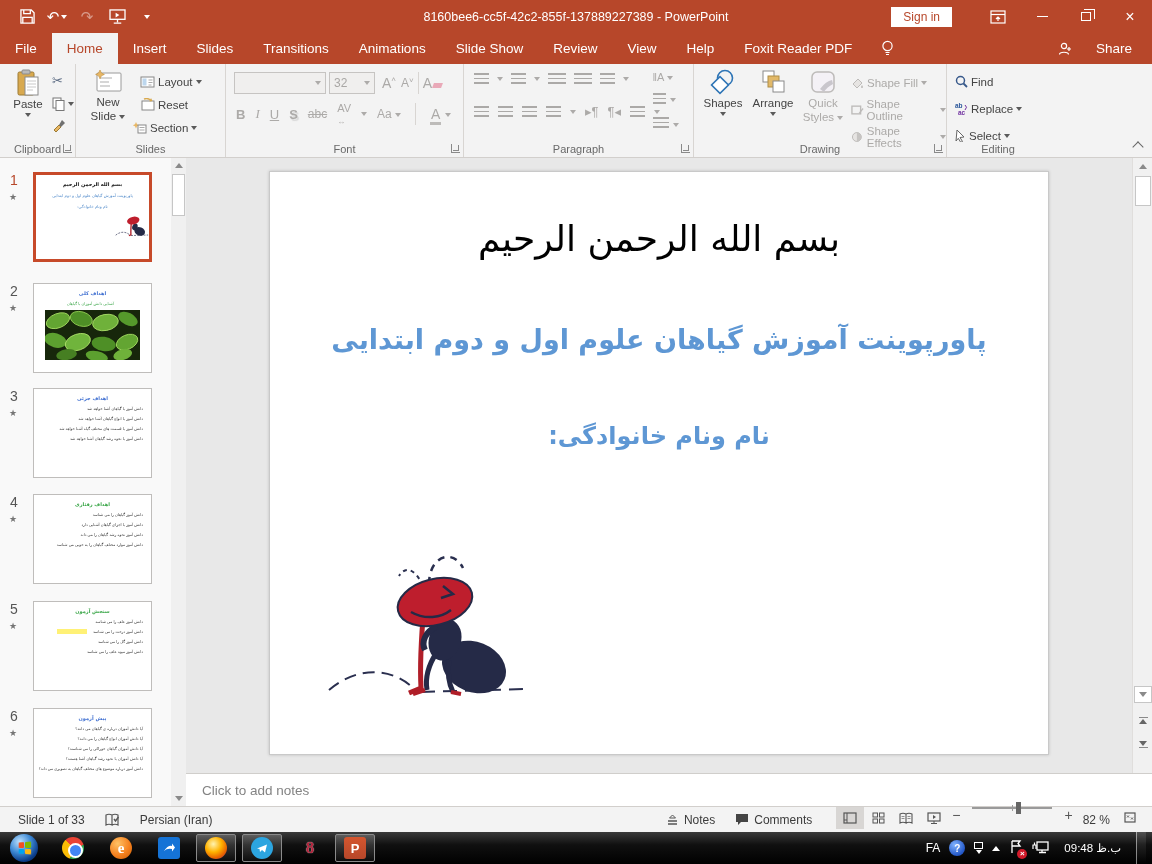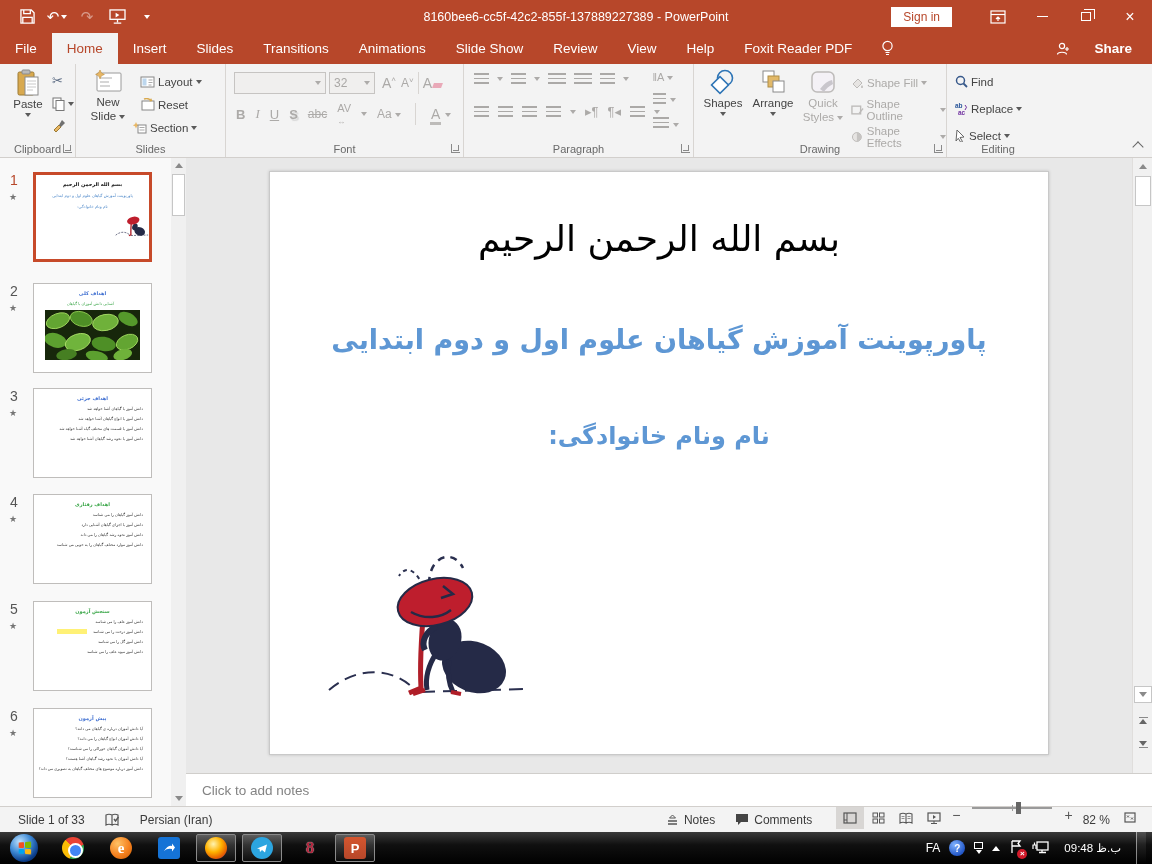--- a/index.html
+++ b/index.html
@@ -20,21 +20,21 @@
   .restore-ic { width:10px; height:9px; border:1px solid #fff; position:relative; }
   .restore-ic::before { content:""; position:absolute; left:2px; top:-4px; width:10px; height:9px; border:1px solid #fff; border-bottom:none; border-left:none; }
   .min-ic { width:11px; height:1px; background:#fff; }
   .close-ic { font-size:16px; line-height:1; }
 
   
   .tabsbar { height:31px; background:#B7472A; display:flex; align-items:stretch; color:#fff; font-size:13.5px; flex:0 0 auto; }
   .tab { padding:0 15px; display:flex; align-items:center; white-space:nowrap; }
   .tab.active { background:#F3F3F3; color:#B7472A; }
   .tellme { display:flex; align-items:center; gap:8px; padding:0 14px; }
-  .share-box { margin-left:auto; display:flex; align-items:center; gap:24px; padding-right:20px;font-weight:bold; }
+  .share-box { margin-left:auto; display:flex; align-items:center; gap:24px; padding-right:20px; }
 
   
   .ribbon { height:94px; background:#F3F3F3; border-bottom:1px solid #D2CFCC; display:flex; flex:0 0 auto; position:relative; }
   .rgroup { position:relative; border-right:1px solid #D8D5D2; height:100%; flex:0 0 auto; }
   .glabel { position:absolute; bottom:2px; left:0; right:0; text-align:center; font-size:11px; color:#696969; }
   .launcher { position:absolute; right:3px; bottom:4px; width:9px; height:9px; border-left:1px solid #8a8a8a; border-bottom:1px solid #8a8a8a; }
   .launcher::after { content:""; position:absolute; right:1px; top:1px; width:5px; height:5px; border-right:1px solid #8a8a8a; border-bottom:1px solid #8a8a8a; }
   .bigbtn { position:absolute; top:5px; display:flex; flex-direction:column; align-items:center; font-size:11.5px; color:#444; text-align:center; line-height:1.25; }
   .dd { width:0; height:0; border-left:3px solid transparent; border-right:3px solid transparent; border-top:4px solid #5a5a5a; display:inline-block; vertical-align:middle; }
   .dd.dim { border-top-color:#ADABA9; }

